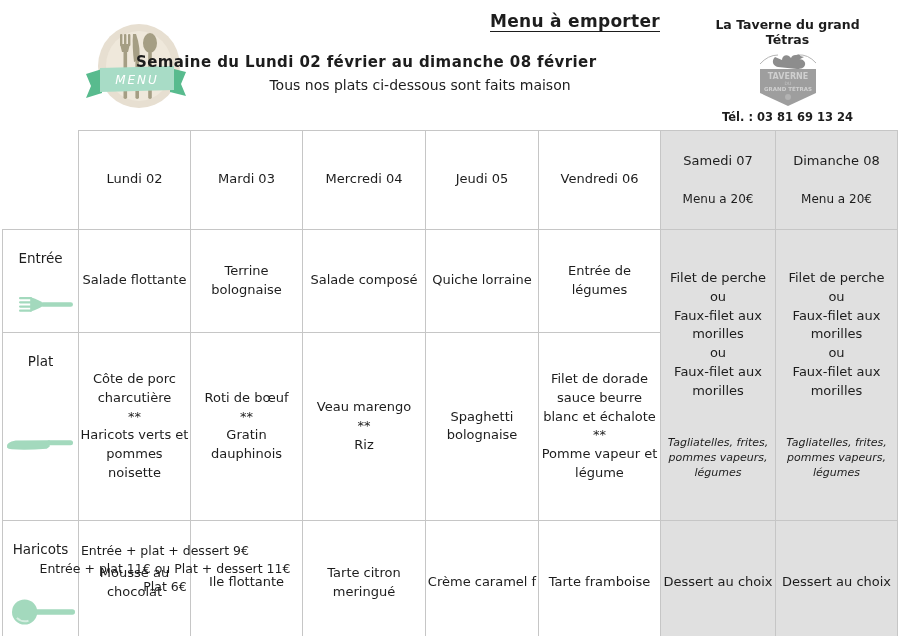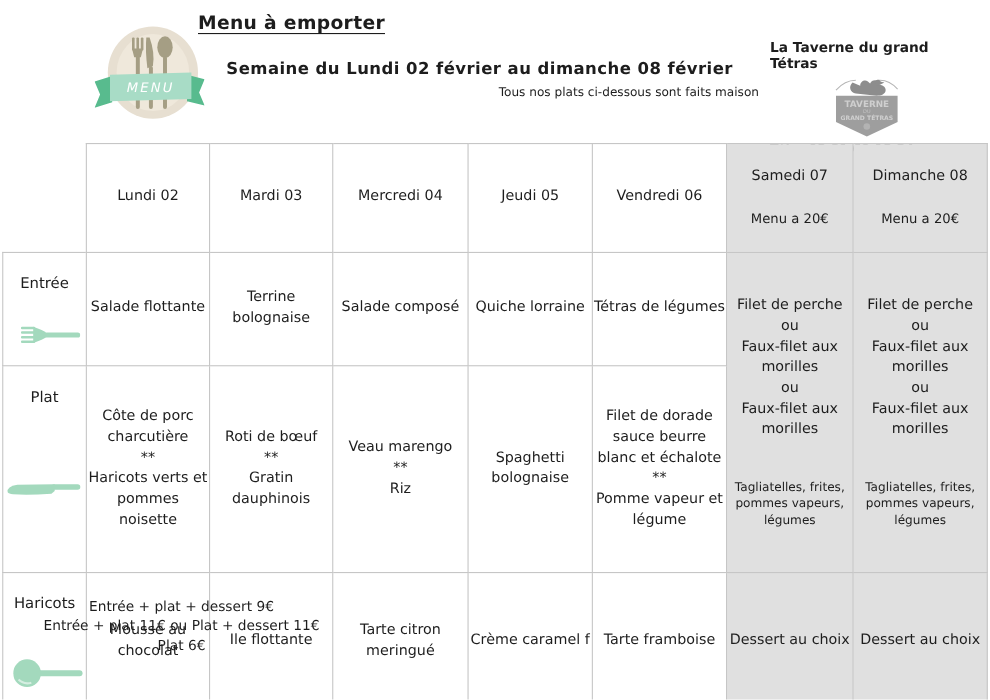--- a/index.html
+++ b/index.html
@@ -7,34 +7,34 @@
   body {
     width: 900px; height: 636px; position: relative;
     background: #ffffff; color: #1d1d1d;
     font-family: "DejaVu Sans", sans-serif;
     overflow: hidden;
   }
   .abs { position: absolute; }
 
   
   #page-title {
-    left: 180px; top: 11px; width: 480px; text-align: left;
+    left: 180px; top: 11px; width: 480px; text-align: right;
     font-size: 17px; font-weight: 600; letter-spacing: .3px;
   }
   #page-title span { text-decoration: underline; text-underline-offset: 4px; }
   #subtitle {
-    left: 166px; top: 53px; width: 540px; text-align: center;
+    left: 136px; top: 53px; width: 540px; text-align: left;
     font-size: 15px; font-weight: 700; letter-spacing: .4px;
   }
   #home-note {
-    left: 150px; top: 77px; width: 540px; text-align: right;
-    font-size: 11px;
-  }
-
-  #restaurant-block { left: 700px; top: 35px; width: 175px; }
+    left: 150px; top: 77px; width: 540px; text-align: center;
+    font-size: 14px;
+  }
+
+  #restaurant-block { left: 700px; top: 17px; width: 175px; text-align: center; }
   #restaurant-name { font-size: 12.5px; font-weight: 700; }
   #taverne-logo { display: block; margin: 2px auto 0 auto; }
   #restaurant-phone { font-size: 11.5px; font-weight: 700; margin-top: 1px; }
 
   #menu-logo { left: 86px; top: 22px; }
 
   
   #menu-table-wrap { left: 2px; top: 130px; }
   table { border-collapse: collapse; table-layout: fixed; }
   td, th {
@@ -48,21 +48,21 @@
   th .menu-note { font-size: 12px; font-weight: 400; margin-top: 1px; }
   .corner { border: none; background: #fff; }
   .wk { background: #e0e0e0; }
   .rowlabel { vertical-align: top; padding: 0 0 0 0; }
   .rl-text { text-align: center; font-size: 13.5px; }
   .rowlabel svg { display: block; }
   .fork-svg  { margin: 9px 0 0 16px; }
   .knife-svg { margin: 48px 0 0 3px; }
   .spoon-svg { margin: 20px 0 0 9px; }
   .wk-main { font-size: 13px; }
-  .wk-sides { font-size: 11px; margin-top: 15px; line-height: 1.4; }
+  .wk-sides { font-size: 11px; font-style: italic; margin-top: 15px; line-height: 1.4; }
 
   
   #tarif-block { left: 10px; top: 540px; width: 310px; text-align: center; }
   #tarif-title { font-size: 13px; font-weight: 700; text-decoration: underline; text-underline-offset: 3px; }
   .tarif-line { font-size: 12.5px; margin-top: 3px; }
 </style>
 </head>
 <body>
 
 <div class="abs" id="menu-logo">
@@ -165,21 +165,21 @@
           <rect x="0" y="14" width="14" height="2.4" rx="1.2"></rect>
           <path d="M12 0.5 Q22 4 25 6.5 L25 10.5 Q22 13 12 16.4 Z"></path>
           <rect x="23" y="6" width="35" height="5" rx="2.5"></rect>
         </g>
       </svg>
     </td>
     <td>Salade flottante</td>
     <td>Terrine bolognaise</td>
     <td>Salade composé</td>
     <td>Quiche lorraine</td>
-    <td>Tétras de légumes</td>
+    <td>Entrée de légumes</td>
     <td class="wk" rowspan="2">
       <div class="wk-main">Filet de perche
 ou
 Faux-filet aux morilles
 ou
 Faux-filet aux morilles</div>
       <div class="wk-sides">Tagliatelles, frites,
 pommes vapeurs,
 légumes</div>
     </td>

